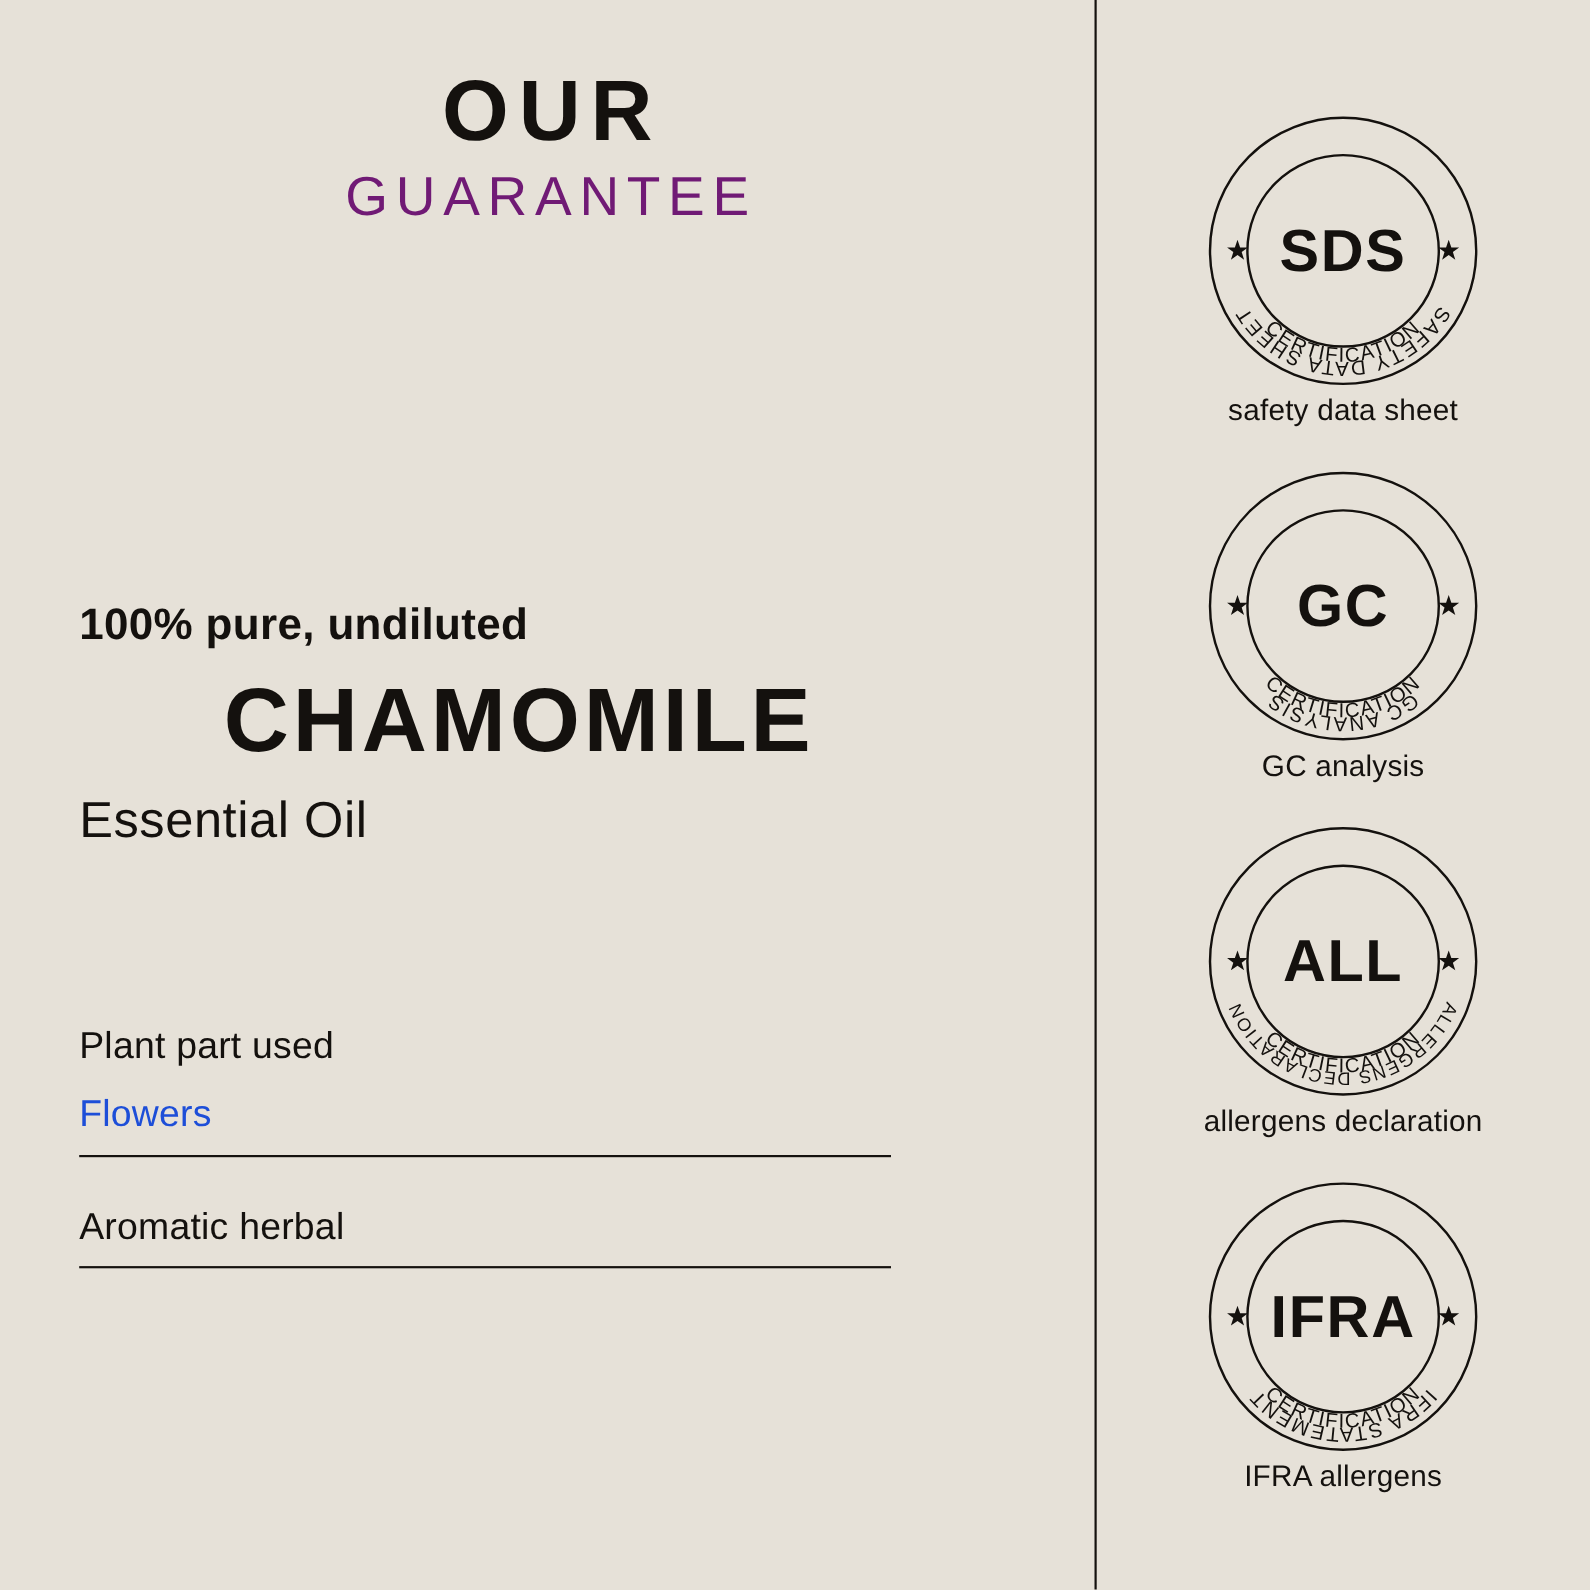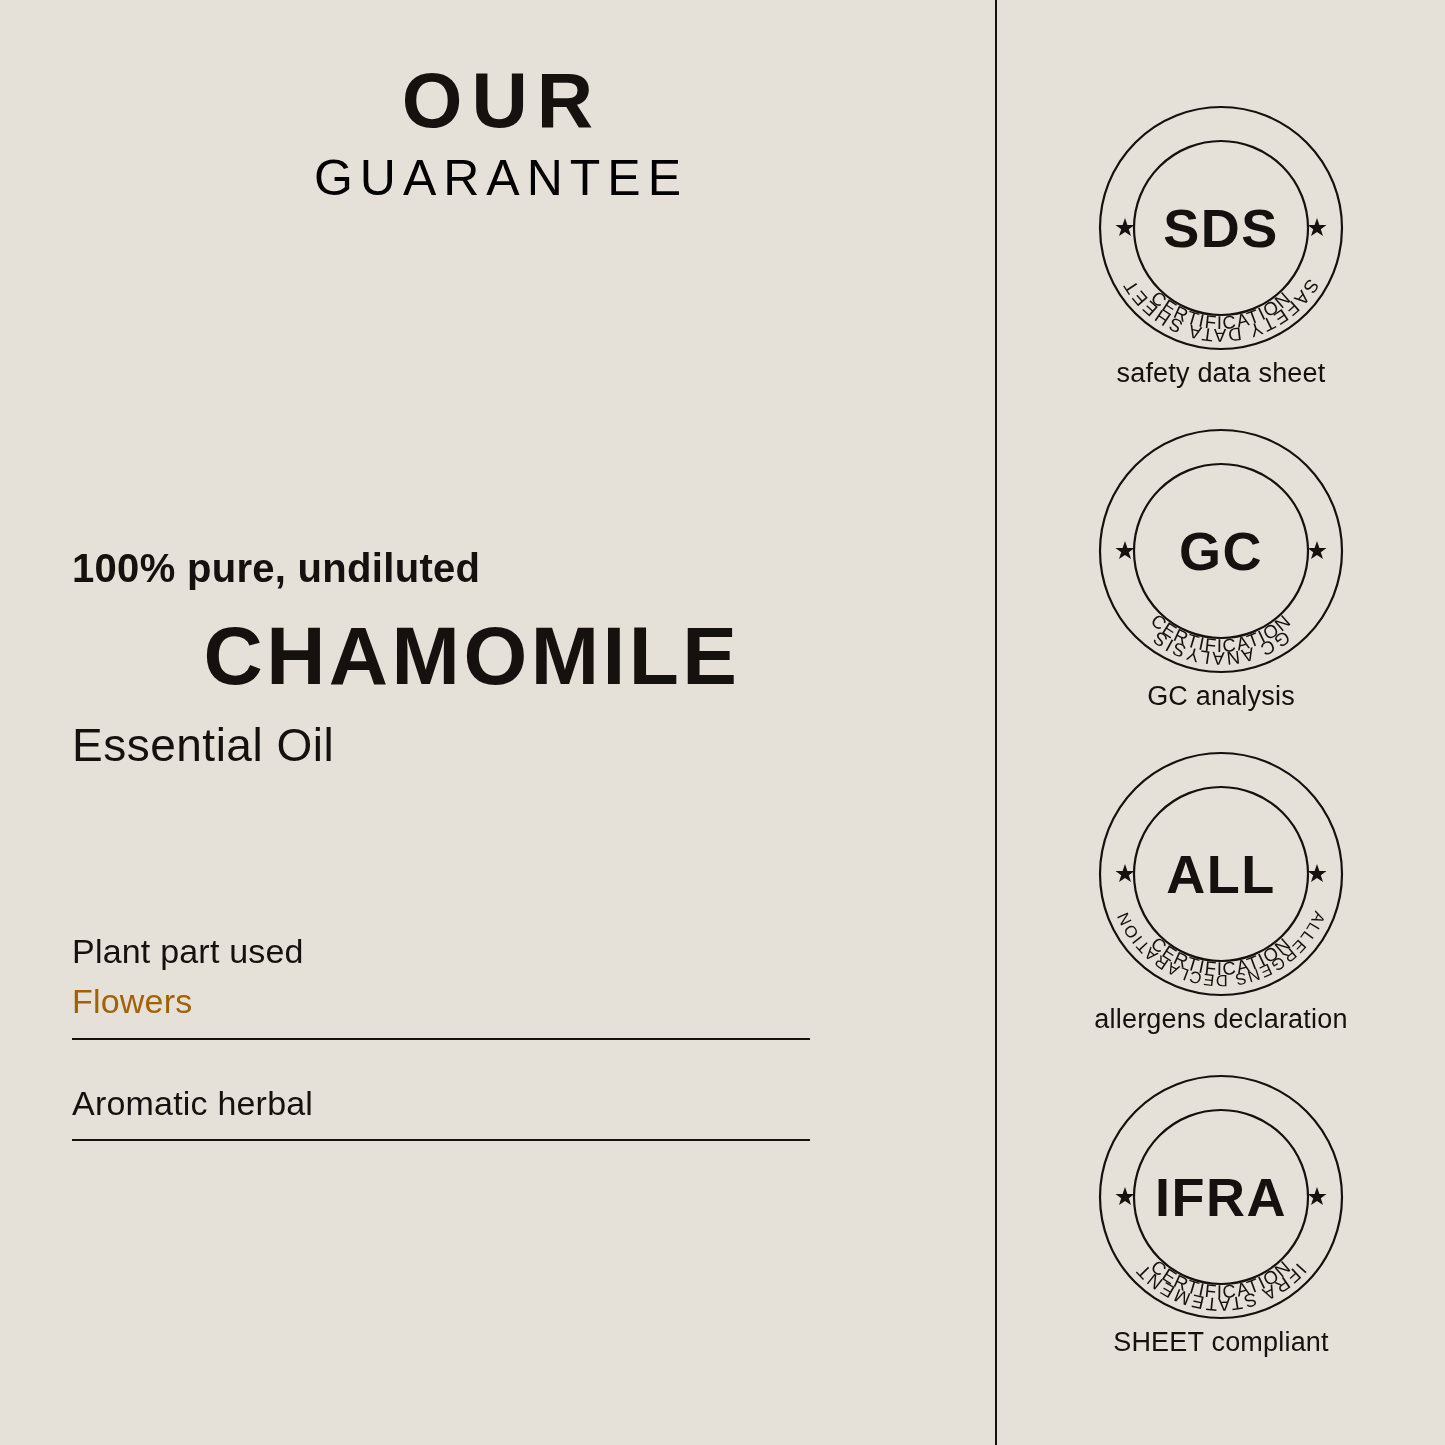--- a/index.html
+++ b/index.html
@@ -56,21 +56,21 @@
     line-height: 1.04;
     color: #14110E;
     text-indent: 9px;
   }
   .guarantee-sub {
     font-size: 50px;
     font-weight: 400;
     letter-spacing: 7px;
     line-height: 1.25;
     margin-top: 6px;
-    color: #000000;
+    color: #701a75;
     text-indent: 7px;
   }
 
   .product-block {
     position: absolute;
     left: 72px;
     top: 546px;
     width: 800px;
   }
   .product-eyebrow {
@@ -112,22 +112,22 @@
     font-weight: 400;
     letter-spacing: 0.2px;
     line-height: 1.25;
     color: #14110E;
   }
   .spec-value {
     font-size: 34px;
     font-weight: 500;
     letter-spacing: 0.2px;
     line-height: 1.3;
-    margin-top: 6px;
-    color: #a16207;
+    margin-top: 18px;
+    color: #1d4ed8;
   }
   .spec-rule {
     margin-top: 15px;
     height: 2px;
     background: #14110E;
     width: 100%;
   }
 
   
   .right-panel {
@@ -268,17 +268,17 @@
         <text font-family="Liberation Sans, sans-serif" font-size="18.5" font-weight="500" letter-spacing="1.4" fill="#14110E">
           <textPath href="#arc-top-3" startOffset="50%" text-anchor="middle" id="tp-top-3">IFRA STATEMENT</textPath>
         </text>
         <text font-family="Liberation Sans, sans-serif" font-size="18.5" font-weight="500" letter-spacing="1.4" fill="#14110E">
           <textPath href="#arc-bot-3" startOffset="50%" text-anchor="middle" id="tp-bot-3">CERTIFICATION</textPath>
         </text>
         <polygon points="0,-10 2.4,-3.1 9.5,-3.1 3.8,1.2 6,8.1 0,3.9 -6,8.1 -3.8,1.2 -9.5,-3.1 -2.4,-3.1" transform="translate(29,125)" fill="#14110E"></polygon>
         <polygon points="0,-10 2.4,-3.1 9.5,-3.1 3.8,1.2 6,8.1 0,3.9 -6,8.1 -3.8,1.2 -9.5,-3.1 -2.4,-3.1" transform="translate(221,125)" fill="#14110E"></polygon>
         <text x="125" y="125" text-anchor="middle" dominant-baseline="central" font-family="Liberation Sans, sans-serif" font-size="54" font-weight="700" letter-spacing="1.5" fill="#14110E" id="ct-3">IFRA</text>
       </svg>
-      <div class="badge-caption">SHEET compliant</div>
+      <div class="badge-caption">IFRA allergens</div>
     </div>
 
   </div>
 </div>
 
 </body></html>

